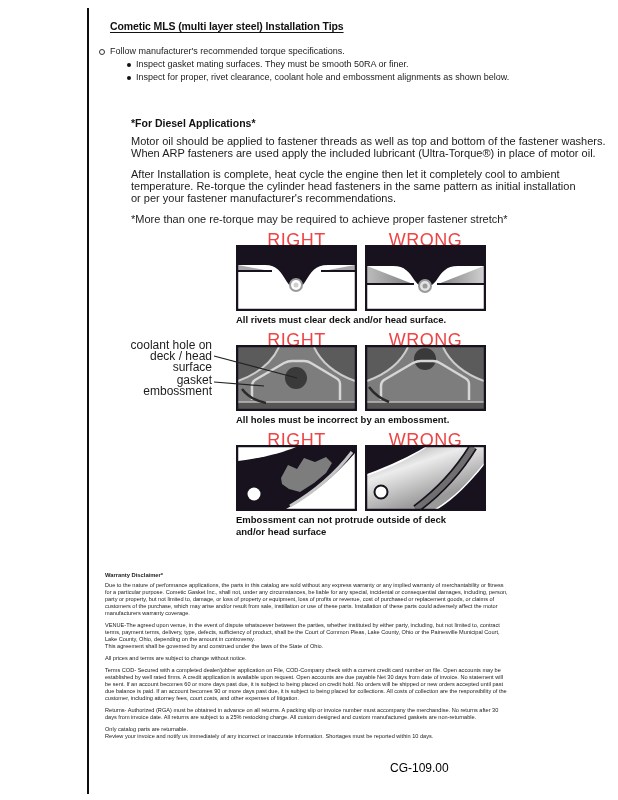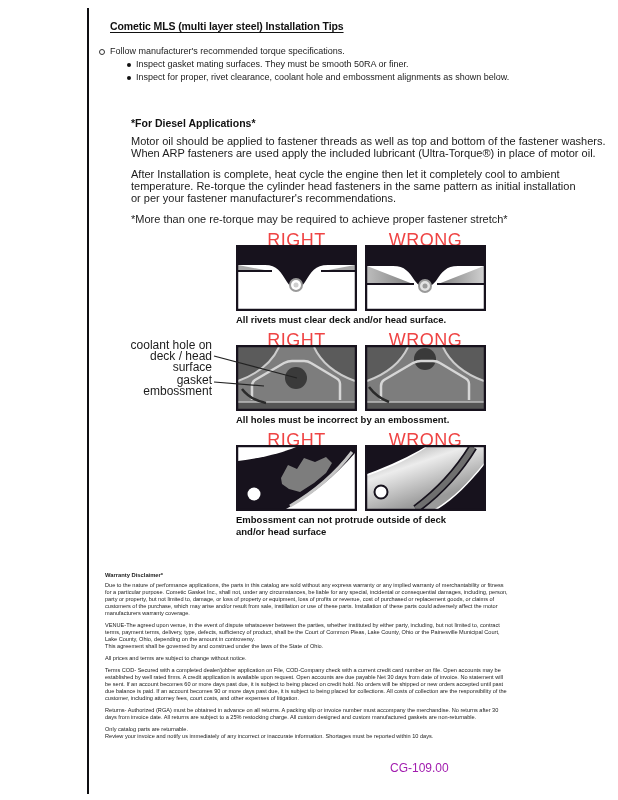--- a/index.html
+++ b/index.html
@@ -35,21 +35,21 @@
   .figbox { position:absolute; width:121px; height:66px; }
   .fig-caption { position:absolute; left:236px; font-size:9.5px; font-weight:bold; color:#111; line-height:11.5px; }
 
   .callout { position:absolute; left:108px; width:104px; text-align:right; font-size:12px; line-height:11px; white-space:pre-line; color:#1c1c1c; }
   .callout-overlay { position:absolute; left:120px; top:336px; z-index:3; pointer-events:none; }
 
   .disclaimer { position:absolute; left:105px; top:572px; width:404px; }
   .disc-h { font-size:5.8px; font-weight:bold; margin:0 0 4px 0; color:#222; }
   .disc-p { font-size:5.6px; line-height:7px; margin:0 0 5px 0; white-space:pre-line; color:#222; }
 
-  .pagenum { position:absolute; left:390px; top:761px; font-size:12px; color:#a21caf; }
+  .pagenum { position:absolute; left:390px; top:761px; font-size:12px; color:#000000; }
 </style>
 </head>
 <body>
 
 <div class="page">
   <div class="left-rule"></div>
 
   <div class="title">Cometic MLS (multi layer steel) Installation Tips</div>
 
   <div class="tips">

